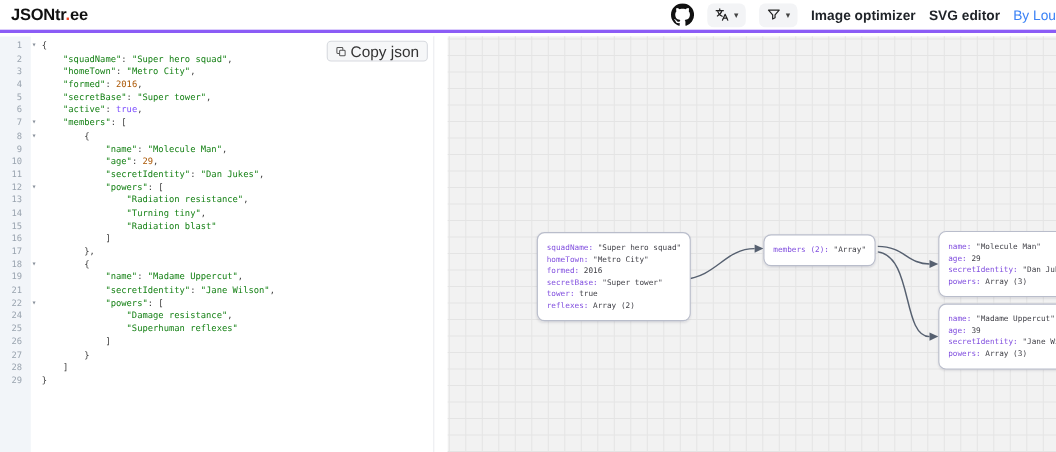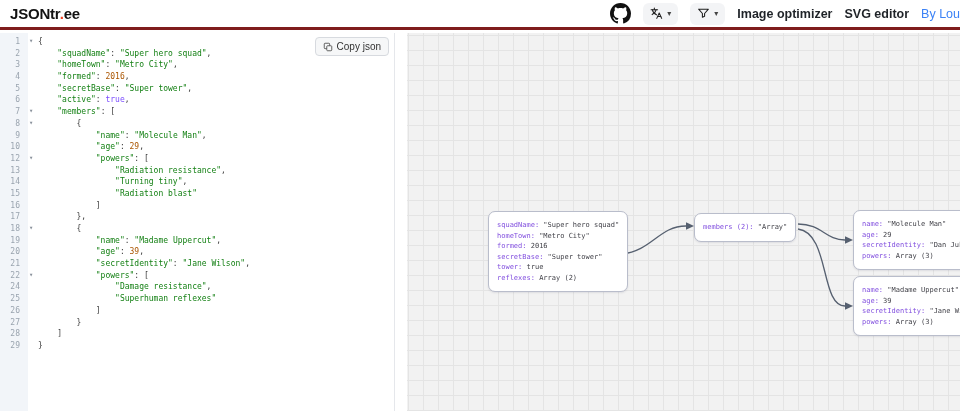--- a/index.html
+++ b/index.html
@@ -1,21 +1,21 @@
 <!DOCTYPE html>
 <html><head>
 <meta charset="utf-8">
 <style>
   html,body{margin:0;padding:0;background:#fff;}
   .app{position:relative;width:960px;height:411px;overflow:hidden;background:#fff;
        font-family:"Liberation Sans",sans-serif;}
 
   
   .header{position:absolute;left:0;top:0;width:960px;height:30px;background:#fff;
-          border-bottom:3px solid #7f1d1d;display:flex;align-items:center;
+          border-bottom:3px solid #8b5cf6;display:flex;align-items:center;
           padding:0 0 0 10px;box-sizing:border-box;}
   .logo{font-size:15px;font-weight:bold;color:#111;letter-spacing:-.2px;white-space:nowrap;}
   .logo .dot{color:#ef4123;}
   .hright{margin-left:auto;display:flex;align-items:center;gap:12px;padding-right:0;
           white-space:nowrap;overflow:hidden;}
   .ghbtn{display:flex;align-items:center;cursor:pointer;}
   .iconbtn{display:flex;align-items:center;gap:4px;background:#f3f4f6;border-radius:6px;
            height:22px;padding:0 7px;cursor:pointer;}
   .caret{font-size:8px;color:#444;line-height:1;}
   .navlink{font-size:12.5px;font-weight:bold;color:#1f2328;cursor:pointer;}
@@ -30,21 +30,21 @@
            font-family:"DejaVu Sans Mono",monospace;font-size:8px;}
   .ln{width:24px;flex:0 0 24px;text-align:right;padding-right:4px;color:#9aa4af;
       box-sizing:border-box;}
   .fold{width:14px;flex:0 0 14px;text-align:center;color:#8a929c;font-size:7px;}
   .src{white-space:pre;}
   .tok-k{color:#148014;} .tok-s{color:#148014;} .tok-n{color:#aa5500;}
   .tok-b{color:#7c4dff;} .tok-p{color:#3b3b3b;}
 
   .copybtn{position:absolute;top:4px;right:5px;display:flex;align-items:center;gap:4px;
            background:#f6f7f8;border:1px solid #d7dadf;border-radius:4px;height:17px;
-           padding:0 7px;font-size:10px;color:#333;cursor:pointer;z-index:5;}
+           padding:0 7px;font-size:14px;color:#333;cursor:pointer;z-index:5;}
 
   
   .splitter{position:absolute;left:395px;top:33px;bottom:0;width:12px;background:#fff;cursor:col-resize;}
 
   
   .graph{position:absolute;left:407px;top:33px;right:0;bottom:0;background-color:#f2f2f2;
          background-image:linear-gradient(#e4e4e4 1px,transparent 1px),
                           linear-gradient(90deg,#e4e4e4 1px,transparent 1px);
          background-size:15px 15px;background-position:1px 2px;overflow:hidden;}
   .edges{position:absolute;left:0;top:0;}
@@ -141,20 +141,25 @@
           <span class="ln">9</span>
           <span class="fold"></span>
           <span class="src">            <span class="tok-k">"name"</span><span class="tok-p">: </span><span class="tok-s">"Molecule Man"</span><span class="tok-p">,</span></span>
         </div>
         <div class="ed-line">
           <span class="ln">10</span>
           <span class="fold"></span>
           <span class="src">            <span class="tok-k">"age"</span><span class="tok-p">: </span><span class="tok-n">29</span><span class="tok-p">,</span></span>
         </div>
         <div class="ed-line">
+          <span class="ln">11</span>
+          <span class="fold"></span>
+          <span class="src">            <span class="tok-k">"secretIdentity"</span><span class="tok-p">: </span><span class="tok-s">"Dan Jukes"</span><span class="tok-p">,</span></span>
+        </div>
+        <div class="ed-line">
           <span class="ln">12</span>
           <span class="fold">▾</span>
           <span class="src">            <span class="tok-k">"powers"</span><span class="tok-p">: [</span></span>
         </div>
         <div class="ed-line">
           <span class="ln">13</span>
           <span class="fold"></span>
           <span class="src">                <span class="tok-s">"Radiation resistance"</span><span class="tok-p">,</span></span>
         </div>
         <div class="ed-line">
@@ -179,25 +184,20 @@
         </div>
         <div class="ed-line">
           <span class="ln">18</span>
           <span class="fold">▾</span>
           <span class="src">        <span class="tok-p">{</span></span>
         </div>
         <div class="ed-line">
           <span class="ln">19</span>
           <span class="fold"></span>
           <span class="src">            <span class="tok-k">"name"</span><span class="tok-p">: </span><span class="tok-s">"Madame Uppercut"</span><span class="tok-p">,</span></span>
-        </div>
-        <div class="ed-line">
-          <span class="ln">20</span>
-          <span class="fold"></span>
-          <span class="src">            <span class="tok-k">"age"</span><span class="tok-p">: </span><span class="tok-n">39</span><span class="tok-p">,</span></span>
         </div>
         <div class="ed-line">
           <span class="ln">21</span>
           <span class="fold"></span>
           <span class="src">            <span class="tok-k">"secretIdentity"</span><span class="tok-p">: </span><span class="tok-s">"Jane Wilson"</span><span class="tok-p">,</span></span>
         </div>
         <div class="ed-line">
           <span class="ln">22</span>
           <span class="fold">▾</span>
           <span class="src">            <span class="tok-k">"powers"</span><span class="tok-p">: [</span></span>

